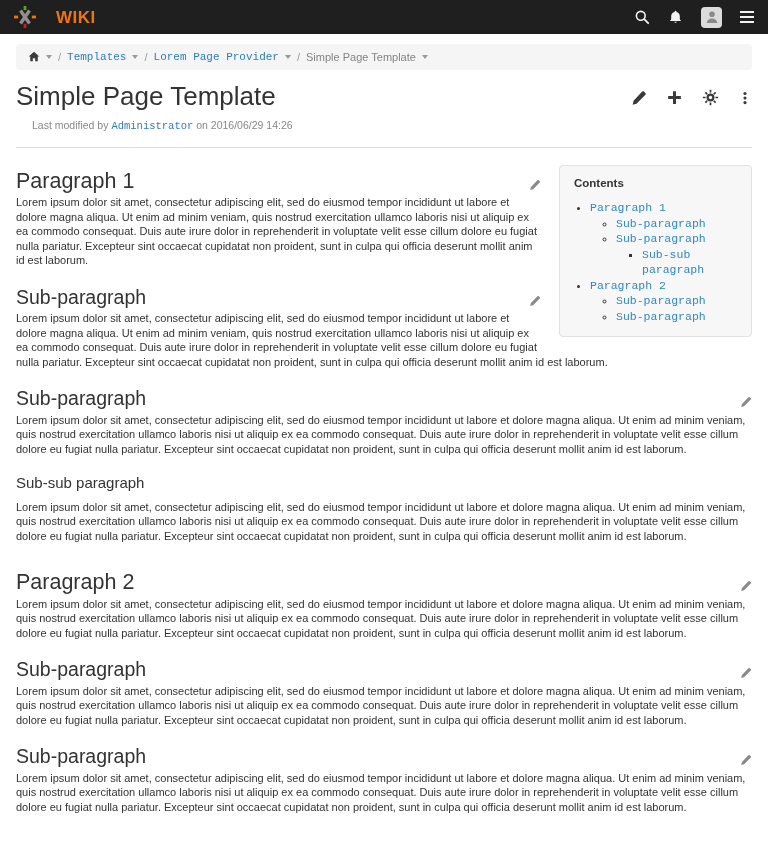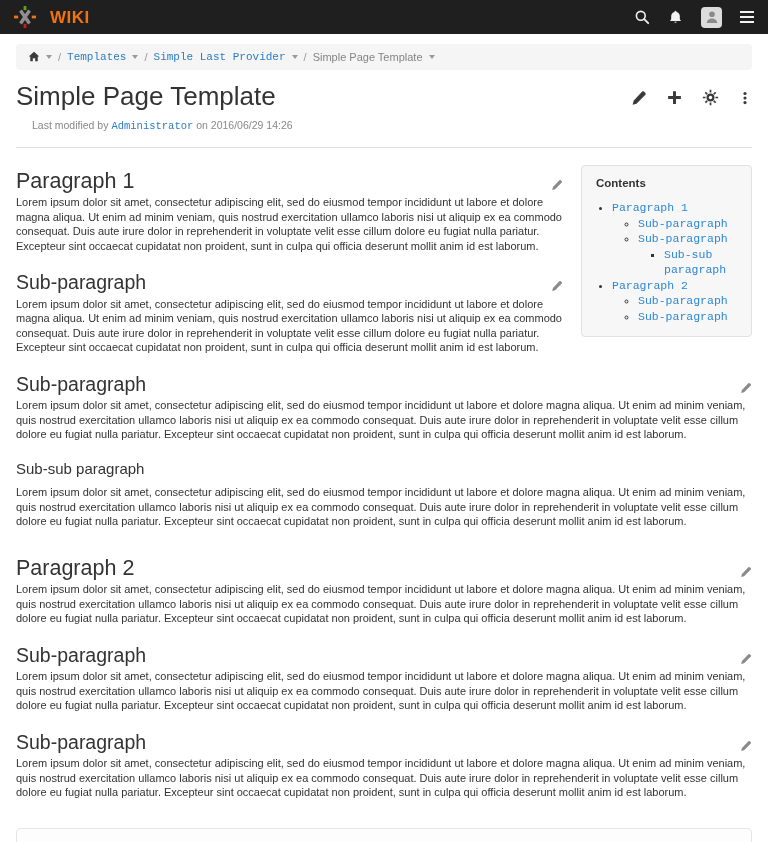--- a/index.html
+++ b/index.html
@@ -11,21 +11,21 @@
     display:flex; flex-direction:column;
   }
   a { text-decoration:none;font-family:Liberation Mono, monospace; }
 
   
   .navbar {
     height:34px; background:#1f1f1f;
     display:flex; align-items:center;
     padding:0 14px; flex-shrink:0;
   }
-  .brand { display:flex; align-items:center; gap:10px; cursor:pointer; }
+  .brand { display:flex; align-items:center; gap:16px; cursor:pointer; }
   .brand-word { color:#f0730f; font-weight:bold; font-size:17px; letter-spacing:.5px; line-height:1; }
   .nav-right { margin-left:auto; display:flex; align-items:center; gap:18px; }
   .nav-icon { color:#f2f2f2; display:flex; align-items:center; cursor:pointer; }
   .avatar-box {
     width:21px; height:21px; border-radius:4px; background:#dcdcdc;
     display:flex; align-items:center; justify-content:center; overflow:hidden; cursor:pointer;
   }
   .burger { display:flex; flex-direction:column; gap:3px; cursor:pointer; }
   .burger span { display:block; width:14px; height:2px; background:#f2f2f2; }
 
@@ -53,21 +53,21 @@
   .action-btn { color:#3a3a3a; display:flex; align-items:center; cursor:pointer; }
   .doc-meta { font-size:10.5px; color:#888; margin-top:7px;padding-left:16px; }
   .doc-meta a { color:#2e7cc3; }
   .title-rule { border:none; border-top:1px solid #ddd; margin:15px 16px 0; }
 
   
   .content { margin:0 16px; font-size:11px; line-height:14.5px; }
   .content::after { content:""; display:block; clear:both; }
 
   .toc {
-    float:right; width:171px;
+    float:right; width:193px;
     background:#f7f7f7; border:1px solid #e1e1e1; border-radius:4px;
     margin:17px 0 14px 18px; padding:10px 8px 12px 14px;
     font-size:11.5px;
   }
   .toc-title { font-weight:bold; color:#333; margin:0 0 3px; font-size:11.5px; }
   .toc ul { margin:0; padding-left:16px; line-height:14.5px; }
   .toc ul ul { padding-left:26px; }
   .toc-l1 { list-style-type:disc; }
   .toc-l2 { list-style-type:circle; }
   .toc-l3 { list-style-type:square; }
@@ -139,21 +139,21 @@
   <span class="home-ico">
     <svg width="12" height="12" viewBox="0 0 16 16" fill="currentColor">
       <path d="M8 1l7 6.2h-2V13.5H9.6V9.6H6.4v3.9H3V7.2H1z"></path>
     </svg>
   </span>
   <span class="caret-down"></span>
   <span class="crumb-sep">/</span>
   <a href="#">Templates</a>
   <span class="caret-down"></span>
   <span class="crumb-sep">/</span>
-  <a href="#">Simple Last Provider</a>
+  <a href="#">Lorem Page Provider</a>
   <span class="caret-down"></span>
   <span class="crumb-sep">/</span>
   <span class="crumb-current">Simple Page Template</span>
   <span class="caret-down"></span>
 </div>
 
 <div class="page-header">
   <div class="header-row">
     <h1 class="page-title">Simple Page Template</h1>
     <div class="actions">

